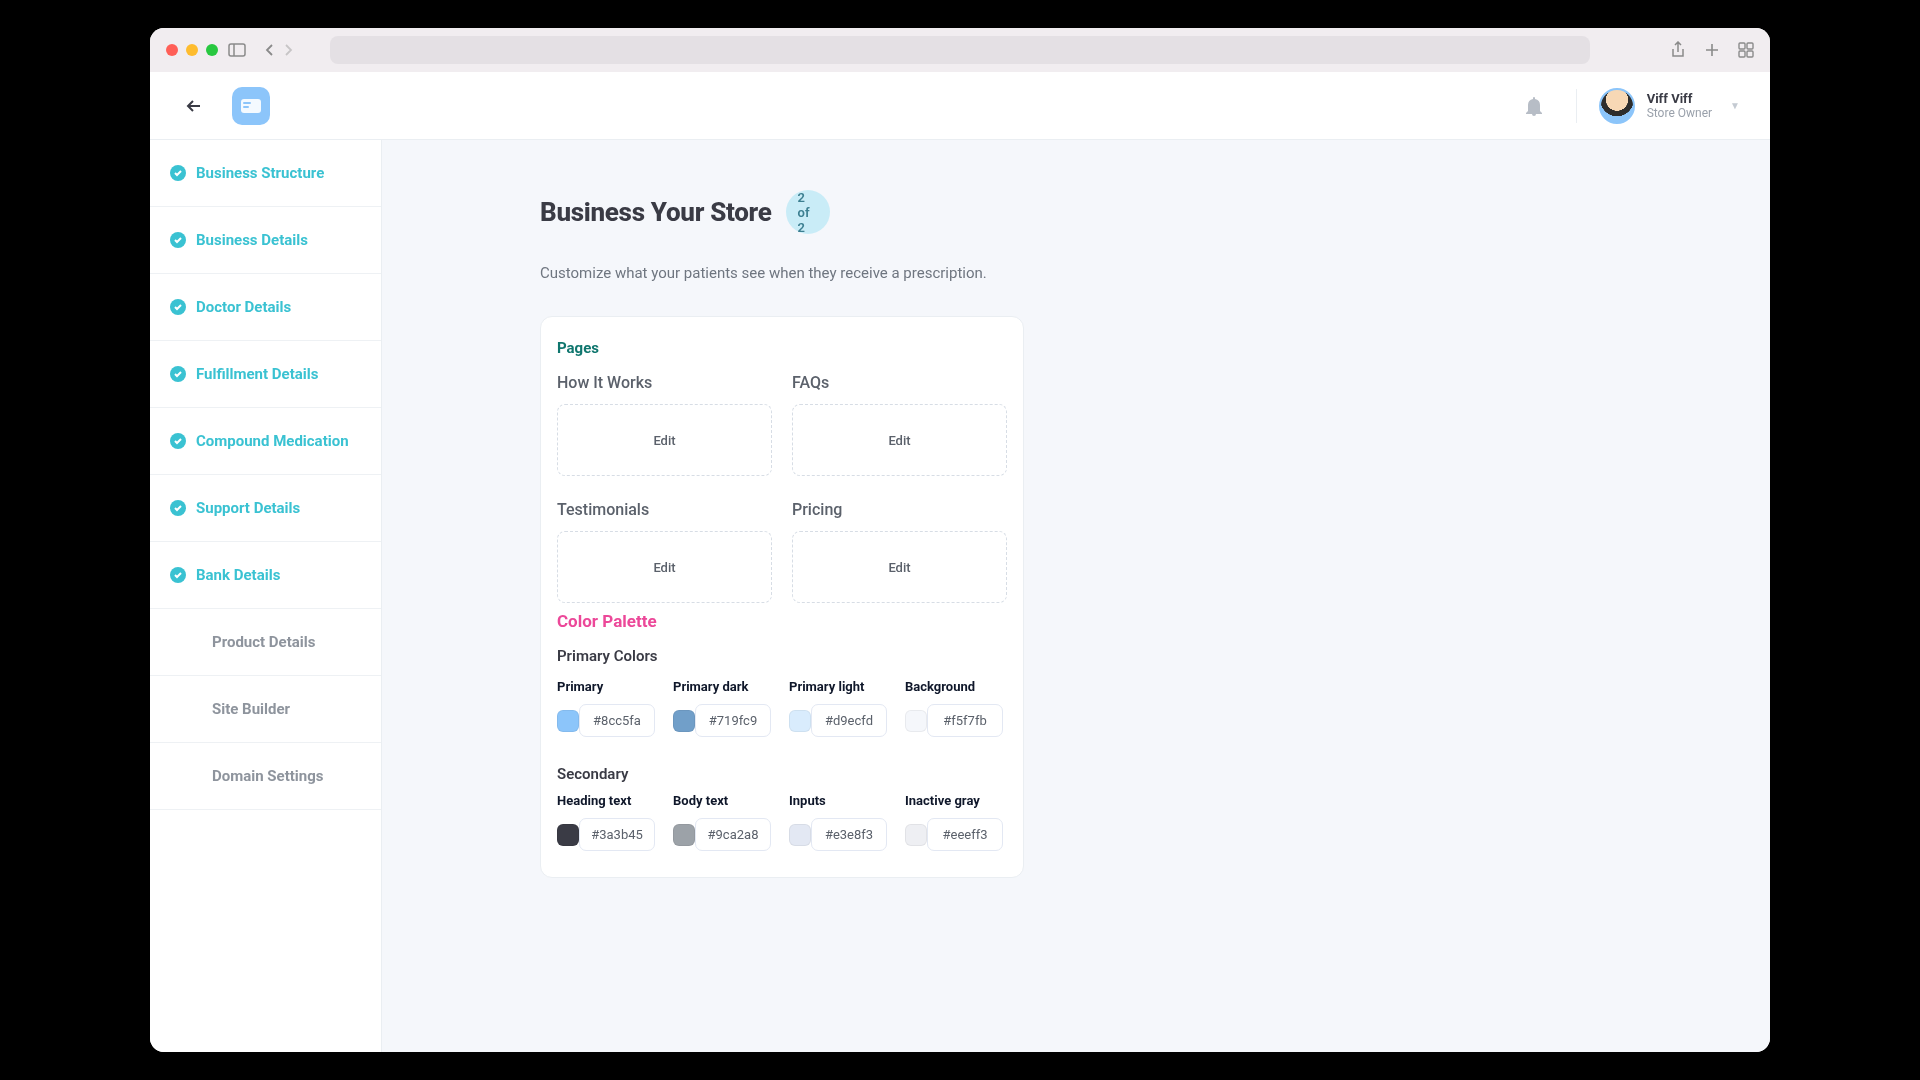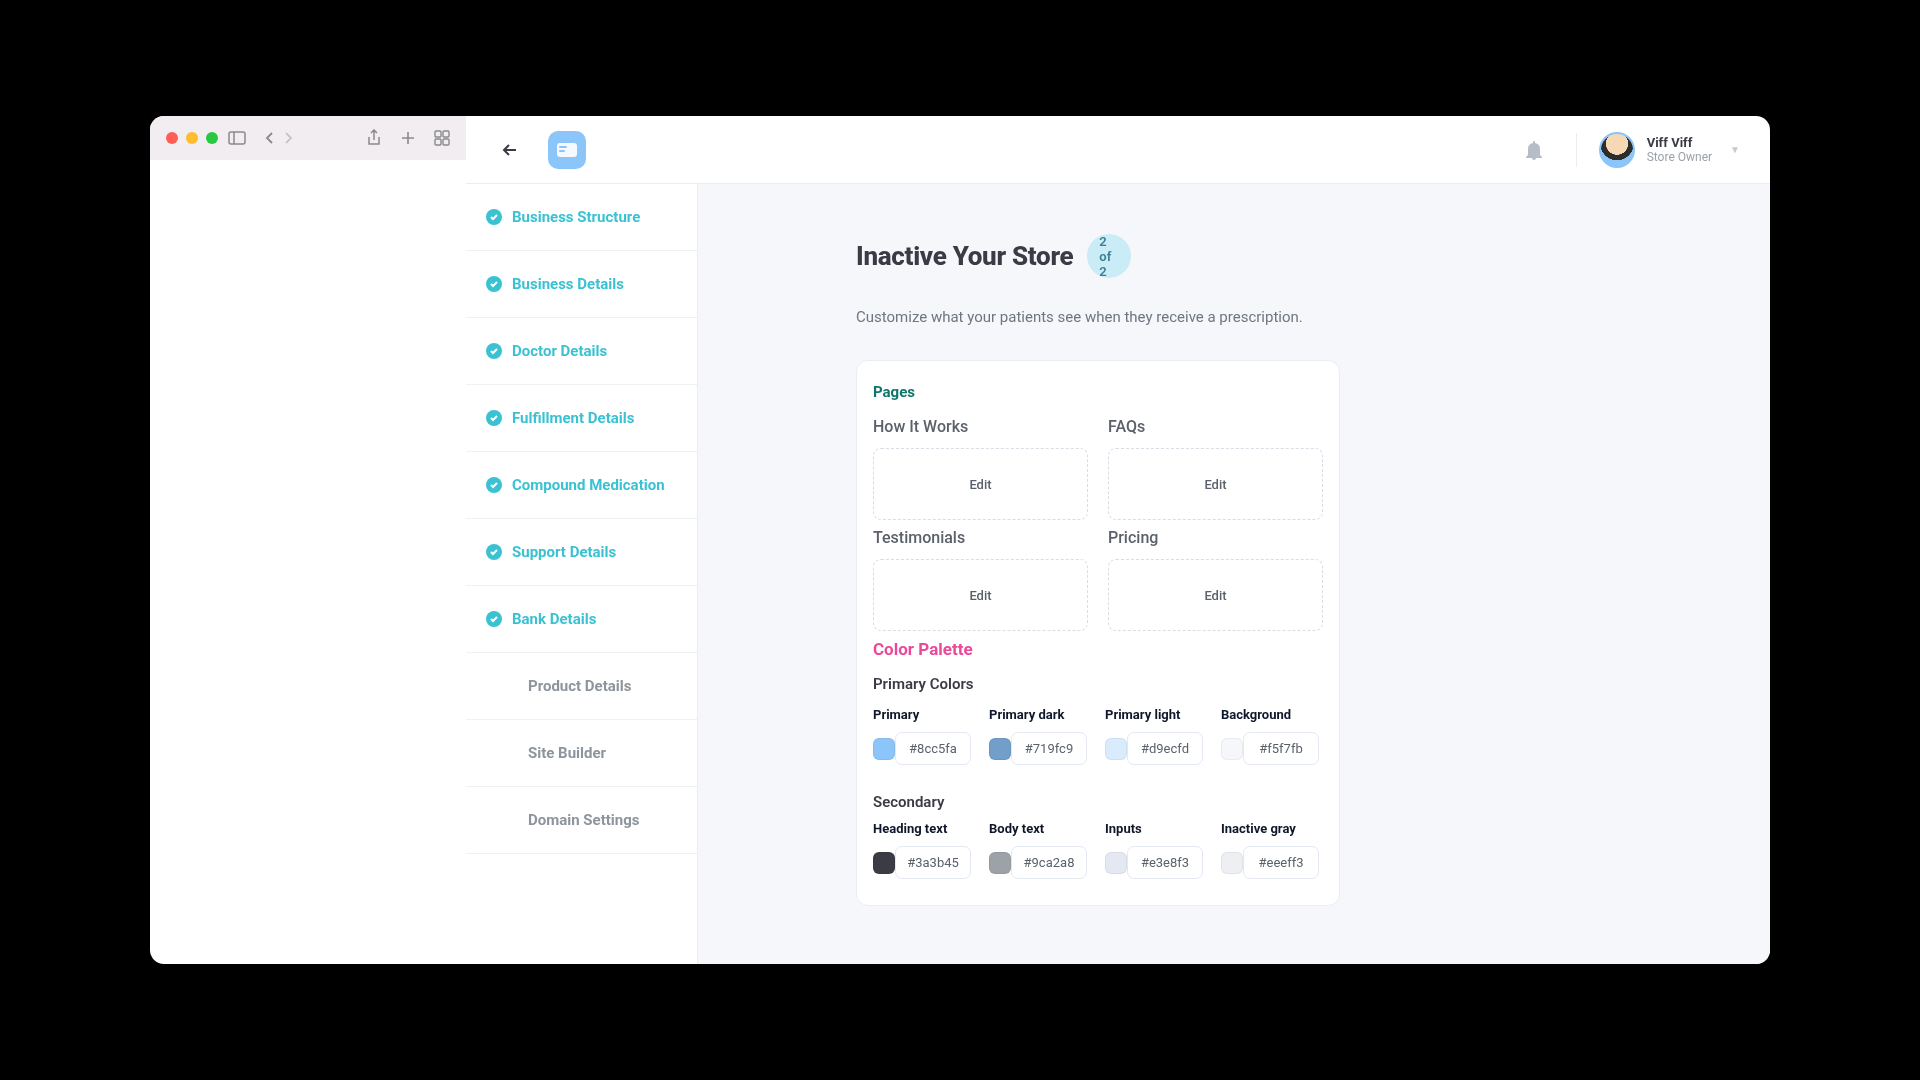--- a/index.html
+++ b/index.html
@@ -1,17 +1,17 @@
 <!DOCTYPE html>
 <html><head>
 <meta charset="utf-8">
 <style>
 * { margin: 0; padding: 0; box-sizing: border-box; font-family: -apple-system, BlinkMacSystemFont, "Segoe UI", Roboto, Helvetica, Arial, sans-serif; }
 body { background: #000; width: 1920px; height: 1080px; overflow: hidden; display: flex; align-items: center; justify-content: center; }
-.mac-window { width: 1620px; height: 848px; background: #fff; border-radius: 14px; overflow: hidden; display: flex; position: relative; }
+.mac-window { width: 1620px; height: 1024px; background: #fff; border-radius: 14px; overflow: hidden; display: flex; flex-direction: column; position: relative; }
 .titlebar { height: 44px; background: #f1edf0; display: flex; align-items: center; padding: 0 16px; gap: 10px; }
 .traffic { display: flex; gap: 8px; }
 .dot { width: 12px; height: 12px; border-radius: 50%; }
 .dot-r { background: #ff5f57; }
 .dot-y { background: #febc2e; }
 .dot-g { background: #28c840; }
 .titlebar-icon { color: #8a8a8a; display: flex; align-items: center; justify-content: center; }
 .titlebar-nav { display: flex; gap: 6px; margin-left: 8px; }
 .titlebar-urlbar { flex: 1; height: 28px; background: #e4e0e4; border-radius: 8px; margin: 0 26px 0 26px; max-width: 1260px; }
 .titlebar-right { display: flex; gap: 18px; margin-left: auto; align-items: center; }
@@ -40,21 +40,21 @@
 
 .main { flex: 1; background: #f5f7fb; overflow-y: auto; padding: 50px 0 60px 158px; }
 .main-inner { width: 500px; }
 .page-title-row { display: flex; align-items: center; gap: 14px; }
 .page-title { font-size: 26px; font-weight: 800; color: #3a3b45; letter-spacing: -0.3px; }
 .step-badge { background: #c9ecf7; color: #3c7f91; font-size: 13px; font-weight: 600; padding: 16px 12px; border-radius: 50%; width: 44px; height: 44px; display: flex; align-items: center; justify-content: center; }
 .page-sub { margin-top: 30px; color: #6f7680; font-size: 15px; }
 
 .card { background: #fff; border-radius: 12px; border: 1px solid #eaeef2; margin-top: 34px; padding: 22px 16px 26px 16px; width: 484px; }
 .card-title { font-size: 15px; font-weight: 700; color: #0f766e; margin-bottom: 16px; }
-.pages-grid { display: grid; grid-template-columns: 1fr 1fr; gap: 8px 20px; }
+.pages-grid { display: grid; grid-template-columns: 1fr 1fr; gap: 24px 20px; }
 .page-col-label { font-size: 16px; color: #5b616b; font-weight: 500; margin-bottom: 12px; }
 .edit-box { border: 1.5px dashed #d7dde5; border-radius: 8px; height: 72px; display: flex; align-items: center; justify-content: center; color: #5b616b; font-size: 13px; font-weight: 500; cursor: pointer; }
 
 .section-title { font-size: 17px; font-weight: 700; color: #ec4899; margin-top: 8px; }
 .sub-section { font-size: 15px; font-weight: 600; color: #3a3b45; margin-top: 16px; }
 .colors-row { display: grid; grid-template-columns: repeat(4, 1fr); gap: 14px; margin-top: 14px; }
 .color-col-label { font-size: 13px; font-weight: 700; color: #0f172a; margin-bottom: 10px; }
 .swatch-row { display: flex; align-items: center; }
 .swatch { width: 22px; height: 22px; border-radius: 6px; border: 1px solid rgba(0,0,0,0.05); }
 .hex-box { border: 1px solid #e3e8f3; border-radius: 7px; padding: 8px 10px; font-size: 13px; color: #5b616b; width: 76px; text-align: center; background: #fff; }
@@ -209,21 +209,21 @@
             <span>Site Builder</span>
           </div>
         <div class="nav-item inactive">
             <span>Domain Settings</span>
           </div>
       </div>
 
       <div class="main">
         <div class="main-inner">
           <div class="page-title-row">
-            <h1 class="page-title">Inactive Your Store</h1>
+            <h1 class="page-title">Business Your Store</h1>
             <span class="step-badge">2 of 2</span>
           </div>
           <p class="page-sub">Customize what your patients see when they receive a prescription.</p>
 
           <div class="card">
             <div class="card-title">Pages</div>
             <div class="pages-grid">
               <div>
                 <div class="page-col-label">How It Works</div>
                 <div class="edit-box">

